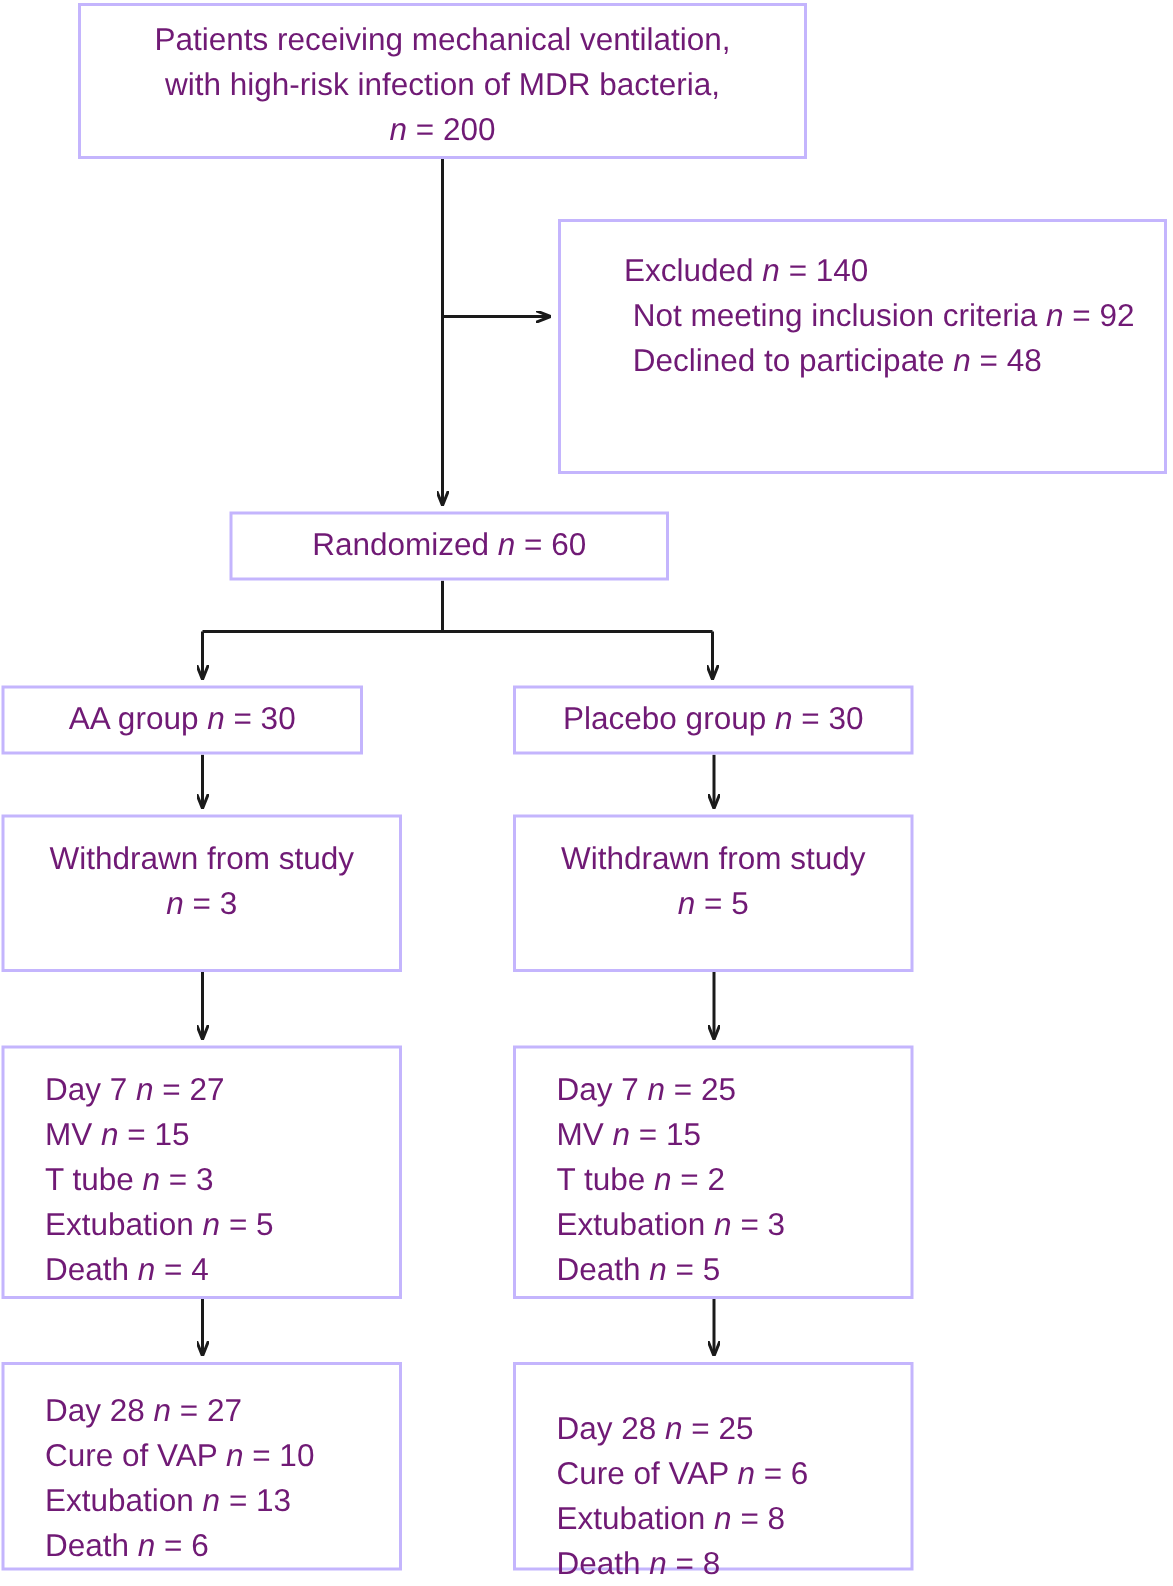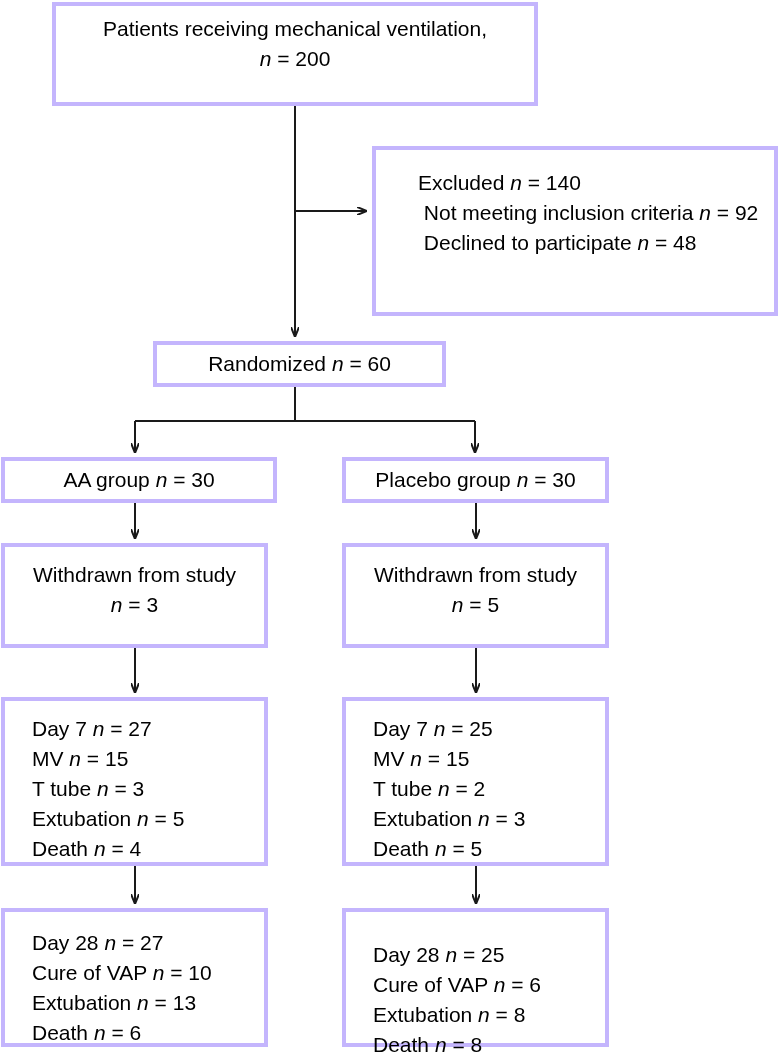--- a/index.html
+++ b/index.html
@@ -21,25 +21,25 @@
     position: absolute;
     left: 0;
     top: 0;
     width: 782px;
     height: 1057px;
     pointer-events: none;
   }
   .node {
     position: absolute;
     box-sizing: border-box;
-    border: 4px solid #c4b5fd;
+    border: 2px solid #c4b5fd;
     background: #ffffff;
     font-size: 21px;
     line-height: 30px;
-    color: #000000;
+    color: #701a75;
   }
   .node .txt {
     display: block;
     white-space: pre;
   }
   .center {
     display: flex;
     flex-direction: column;
     align-items: center;
     justify-content: center;
@@ -59,21 +59,21 @@
     justify-content: flex-start;
     text-align: left;
   }
   em.n {
     font-style: italic;
   }
   
   #node-enrollment   { left: 52px;  top: 2px;   width: 486px; height: 104px; padding-top: 8px; }
   #node-excluded     { left: 372px; top: 146px; width: 406px; height: 170px; padding: 18px 0 0 42px; }
   #node-randomized   { left: 153px; top: 341px; width: 293px; height: 46px; }
-  #node-aa-group     { left: 1px;   top: 457px; width: 276px; height: 46px; }
+  #node-aa-group     { left: 1px;   top: 457px; width: 241px; height: 46px; }
   #node-placebo-group{ left: 342px; top: 457px; width: 267px; height: 46px; justify-content: center; }
   #node-aa-withdrawn { left: 1px;   top: 543px; width: 267px; height: 105px; padding-top: 13px; }
   #node-pl-withdrawn { left: 342px; top: 543px; width: 267px; height: 105px; padding-top: 13px; }
   #node-aa-day7      { left: 1px;   top: 697px; width: 267px; height: 169px; padding: 13px 0 0 27px; }
   #node-pl-day7      { left: 342px; top: 697px; width: 267px; height: 169px; padding: 13px 0 0 27px; }
   #node-aa-day28     { left: 1px;   top: 908px; width: 267px; height: 139px; padding: 16px 0 0 27px; }
   #node-pl-day28     { left: 342px; top: 908px; width: 267px; height: 139px; padding: 28px 0 0 27px; }
 </style>
 </head>
 <body>
@@ -100,20 +100,21 @@
     <path d="M135,648 L135,692" fill="none" stroke="#1a1a1a" stroke-width="2" marker-end="url(#arrowhead)"></path>
     <path d="M135,866 L135,903" fill="none" stroke="#1a1a1a" stroke-width="2" marker-end="url(#arrowhead)"></path>
 
     <path d="M476,503 L476,538" fill="none" stroke="#1a1a1a" stroke-width="2" marker-end="url(#arrowhead)"></path>
     <path d="M476,648 L476,692" fill="none" stroke="#1a1a1a" stroke-width="2" marker-end="url(#arrowhead)"></path>
     <path d="M476,866 L476,903" fill="none" stroke="#1a1a1a" stroke-width="2" marker-end="url(#arrowhead)"></path>
   </svg>
 
   <div class="node center-top" id="node-enrollment">
       <span class="txt">Patients receiving mechanical ventilation,</span>
+      <span class="txt">with high-risk infection of MDR bacteria,</span>
       <span class="txt"><em class="n">n</em> = 200</span>
     </div>
 
   <div class="node left-list" id="node-excluded">
       <span class="txt">Excluded <em class="n">n</em> = 140</span>
       <span class="txt"> Not meeting inclusion criteria <em class="n">n</em> = 92</span>
       <span class="txt"> Declined to participate <em class="n">n</em> = 48</span>
     </div>
 
   <div class="node center" id="node-randomized">

